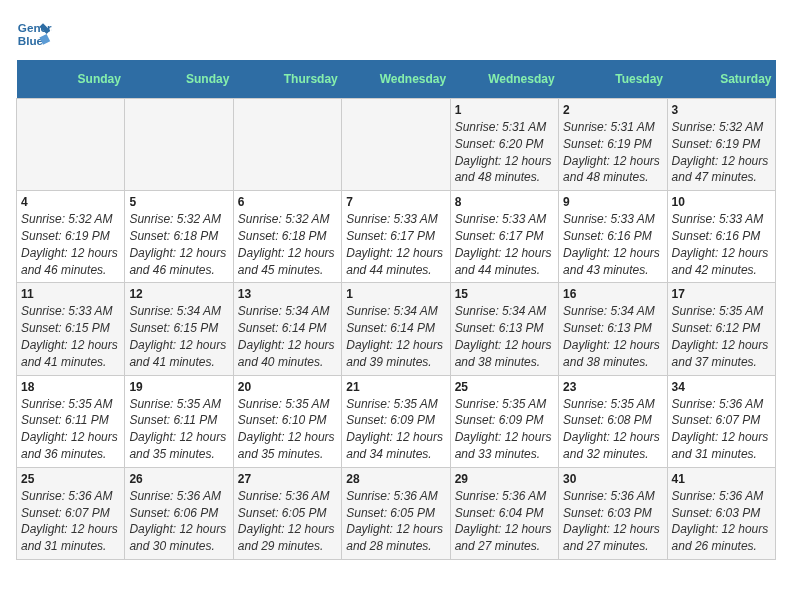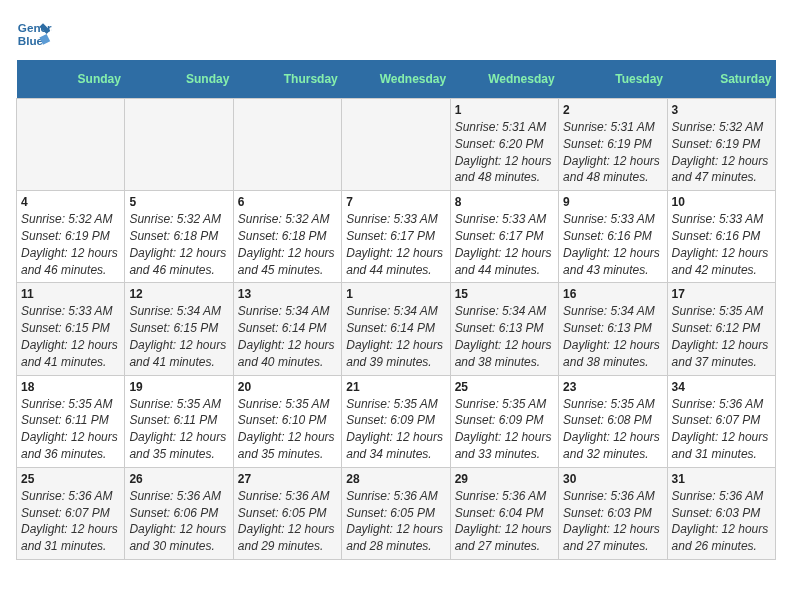--- a/index.html
+++ b/index.html
@@ -327,21 +327,21 @@
 and 27 minutes.</div>
         </td>
         <td>
           <span class="day-num">30</span>
           <div class="day-info" style="white-space: pre-line;">Sunrise: 5:36 AM
 Sunset: 6:03 PM
 Daylight: 12 hours
 and 27 minutes.</div>
         </td>
         <td>
-          <span class="day-num">31</span>
+          <span class="day-num">41</span>
           <div class="day-info" style="white-space: pre-line;">Sunrise: 5:36 AM
 Sunset: 6:03 PM
 Daylight: 12 hours
 and 26 minutes.</div>
         </td>
       </tr>
     </tbody>
 </table>
 
 </body></html>

